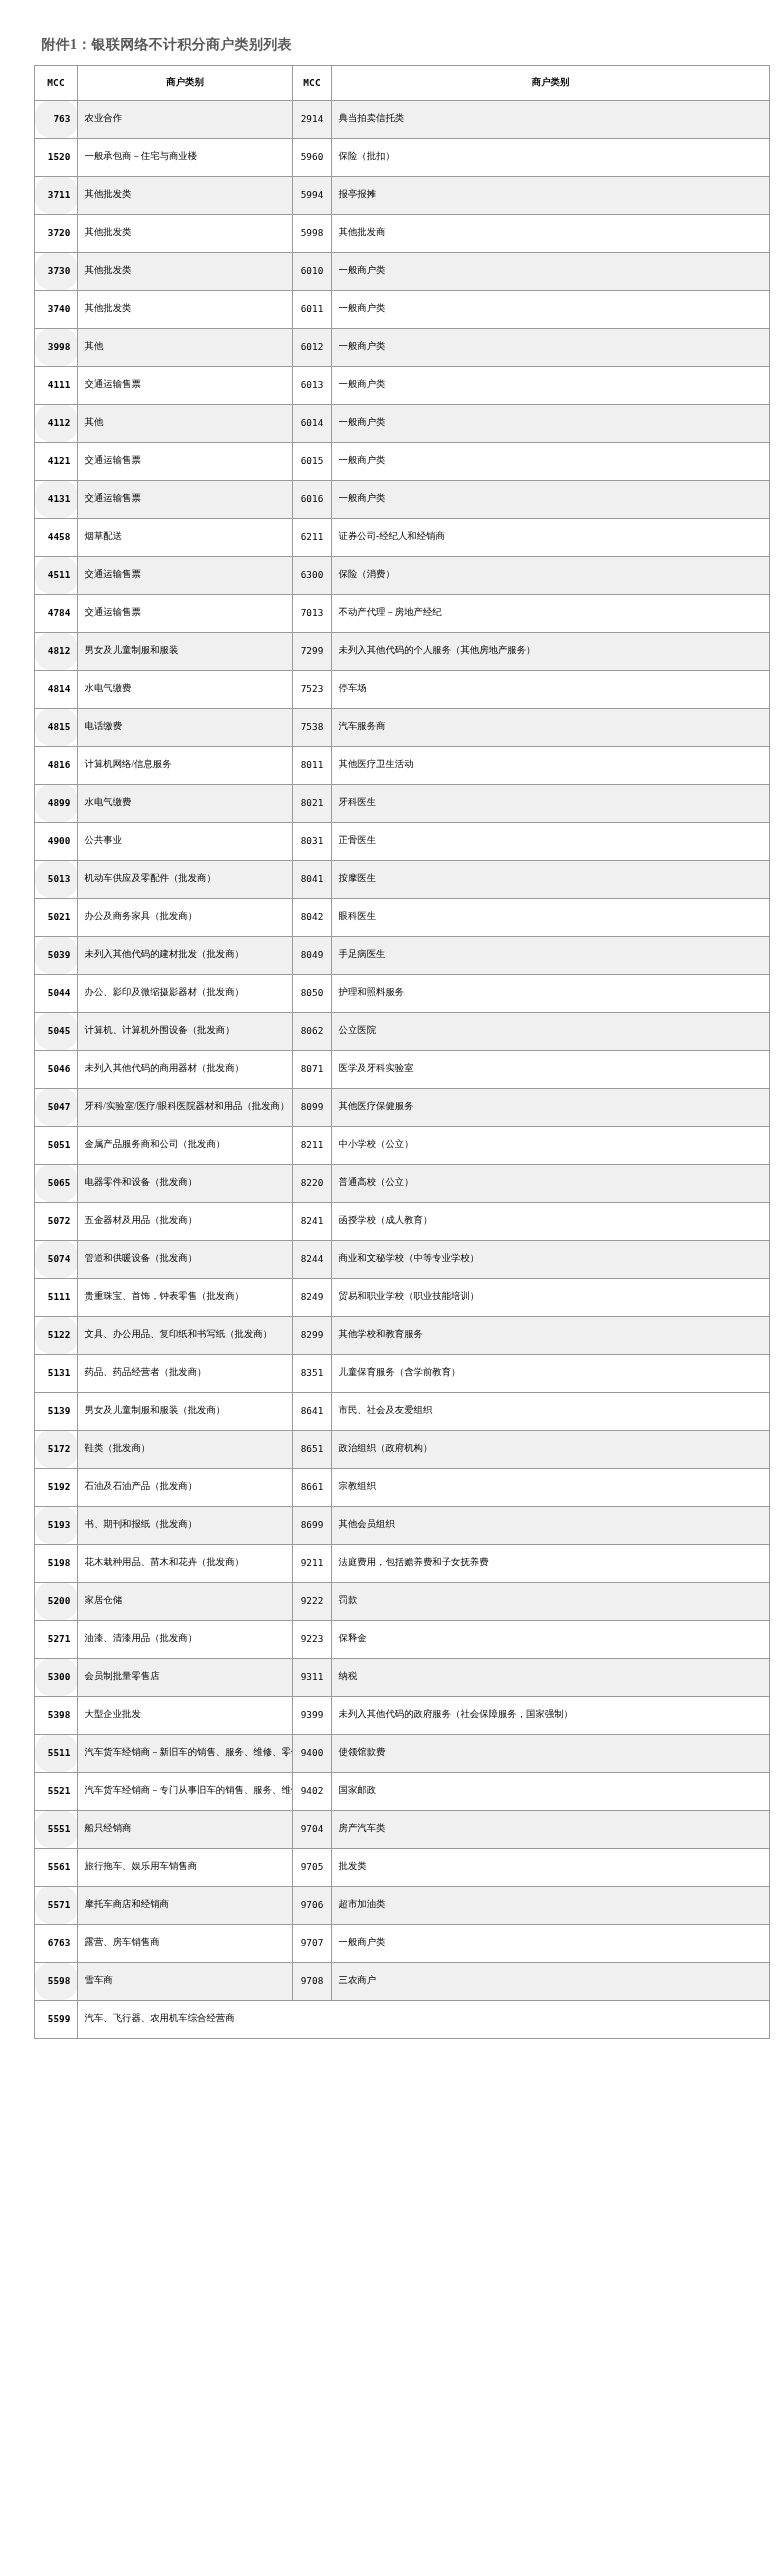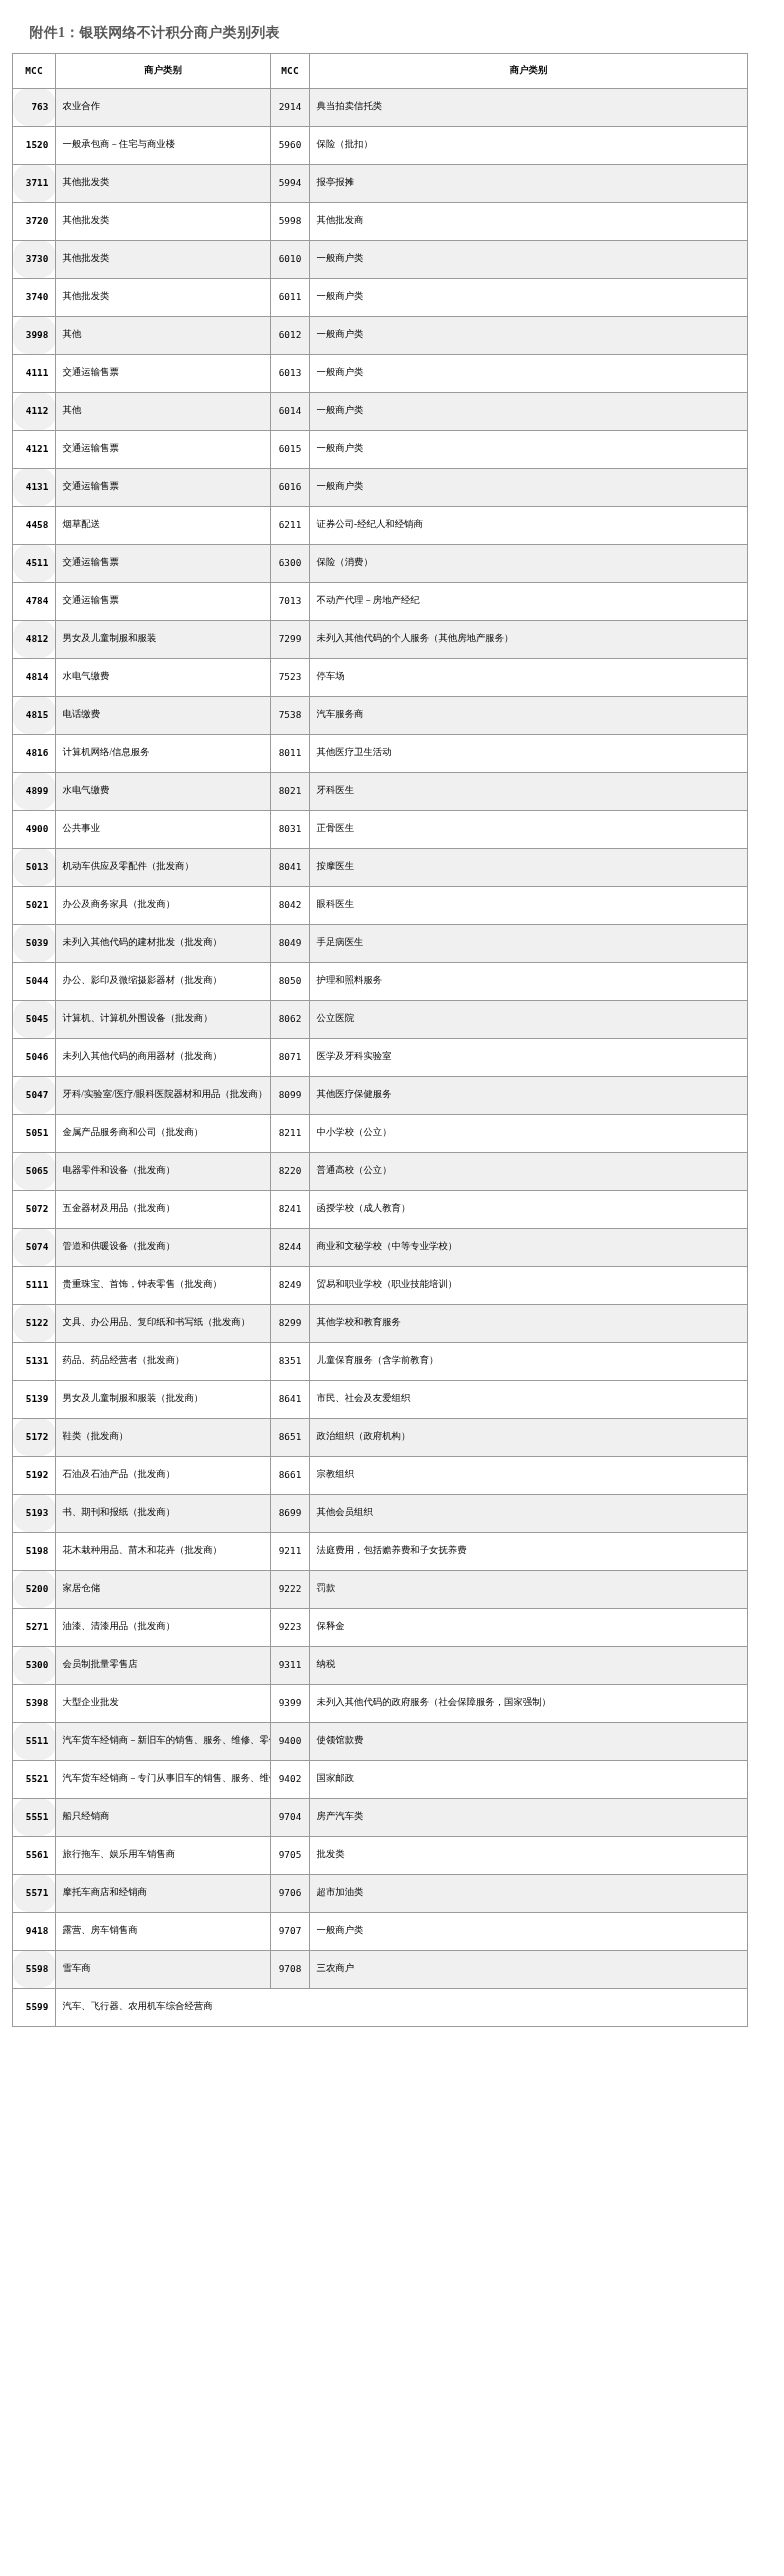--- a/index.html
+++ b/index.html
@@ -9,34 +9,34 @@
   }
   body {
     width: 784px;
     font-family: "Liberation Serif", "DejaVu Serif", serif;
     color: #000000;
     -webkit-font-smoothing: none;
   }
   .page {
     width: 784px;
     box-sizing: border-box;
-    padding: 4px;
+    padding: 16px;
   }
   .doc-title {
     font-family: "Liberation Serif", "DejaVu Serif", serif;
     font-size: 14px;
     font-weight: 700;
     color: #595959;
     padding: 20.7px 0 11.3px 25.4px;
     letter-spacing: 0.3px;
     line-height: 1.2;
   }
   table.mcc {
     border-collapse: collapse;
-    margin-left: 8px;
+    margin-left: 18px;
     width: 735px;
     table-layout: fixed;
   }
   table.mcc col.c-mcc-l { width: 43px; }
   table.mcc col.c-name-l { width: 215px; }
   table.mcc col.c-mcc-r { width: 39px; }
   table.mcc col.c-name-r { width: 438px; }
 
   table.mcc th, table.mcc td {
     border: 0.9px solid #9a9a9a;
@@ -394,21 +394,21 @@
           <td class="mcc-r">9705</td>
           <td class="name">批发类</td>
         </tr>
         <tr class="shaded">
           <td class="mcc-l">5571</td>
           <td class="name">摩托车商店和经销商</td>
           <td class="mcc-r">9706</td>
           <td class="name">超市加油类</td>
         </tr>
         <tr class="plain">
-          <td class="mcc-l">9418</td>
+          <td class="mcc-l">6763</td>
           <td class="name">露营、房车销售商</td>
           <td class="mcc-r">9707</td>
           <td class="name">一般商户类</td>
         </tr>
         <tr class="shaded">
           <td class="mcc-l">5598</td>
           <td class="name">雪车商</td>
           <td class="mcc-r">9708</td>
           <td class="name">三农商户</td>
         </tr>

